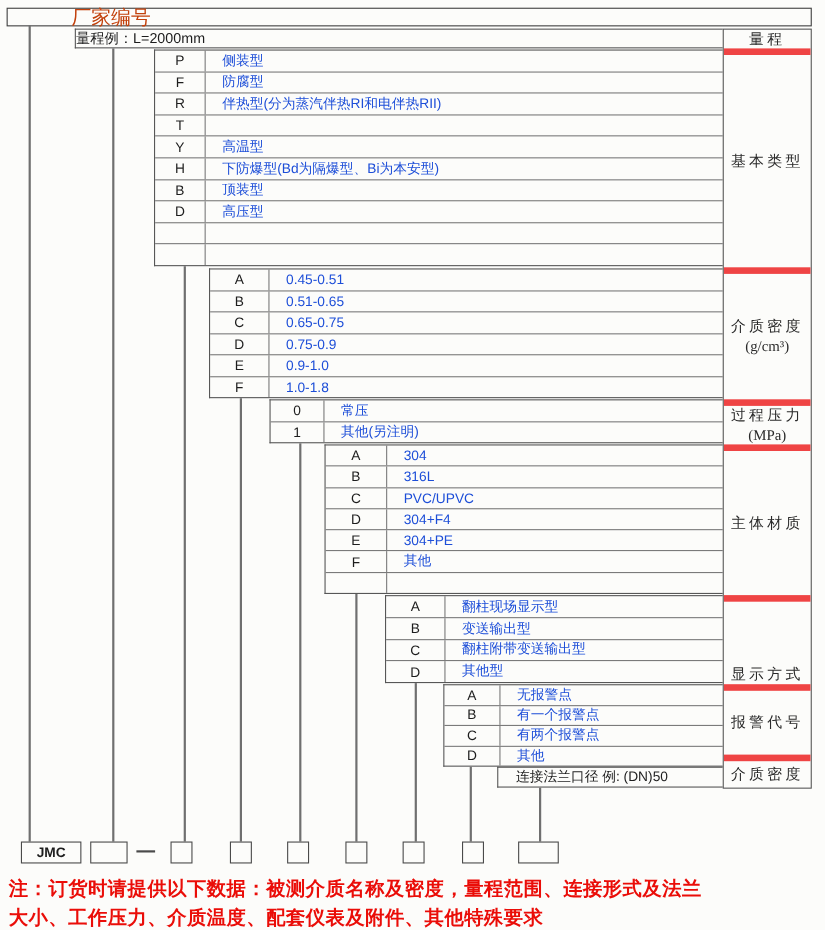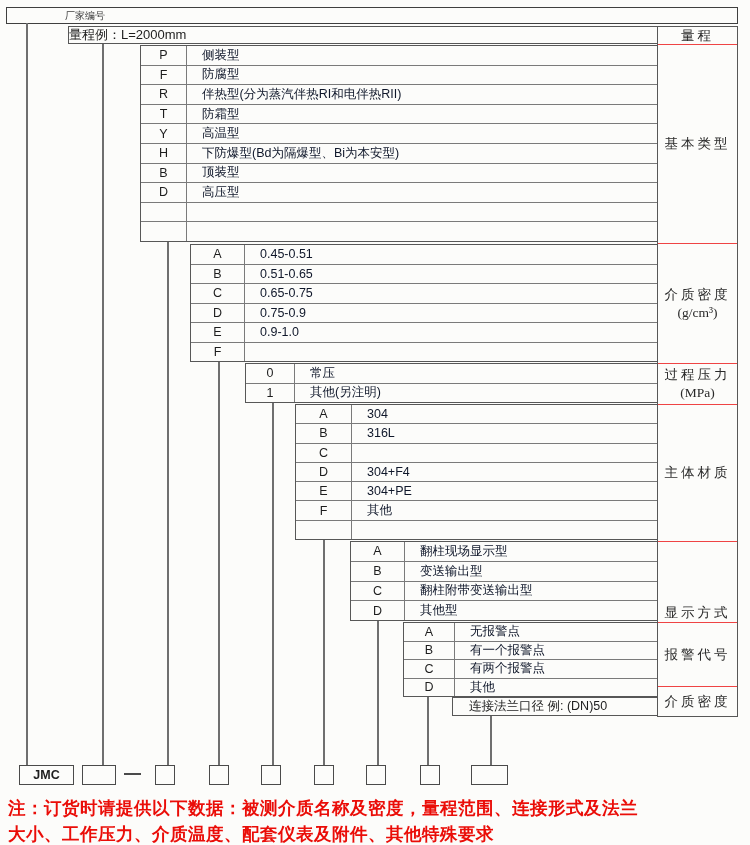--- a/index.html
+++ b/index.html
@@ -12,21 +12,21 @@
     overflow:hidden;
   }
   #stage{position:absolute;left:0;top:0;width:750px;height:845px;}
   .abs{position:absolute;box-sizing:border-box;}
 
   
   .factory{
     left:6px;top:7px;width:732px;height:17px;
     border:1.6px solid #3f3f3f;background:transparent;
     display:flex;align-items:center;
-    padding-left:58px;font-size:10px;color:#404040;
+    padding-left:58px;font-size:18px;color:#c2410c;
   }
   
   .rangerow{
     left:68px;top:26px;width:589px;height:18px;
     border:1.3px solid #575757;border-right:none;
     display:flex;align-items:center;
     font-size:13px;color:#1d1d1d;
   }
 
   
@@ -37,21 +37,21 @@
   }
   .trow{flex:1;display:flex;border-bottom:1px solid #7a7a7a;min-height:0;}
   .trow:last-child{border-bottom:none;}
   .code{
     border-right:1px solid #7a7a7a;
     display:flex;align-items:center;justify-content:center;
     font-size:12.5px;color:#1d1d1d;flex:none;
   }
   .desc{
     flex:1;display:flex;align-items:center;
-    padding-left:15px;font-size:12.5px;color:#0f172a;
+    padding-left:15px;font-size:12.5px;color:#1d4ed8;
     white-space:nowrap;overflow:hidden;
   }
   .s-basic   {left:140px;top:45px; width:517px;height:197px;}
   .s-basic .code{width:45px;}
   .s-density {left:190px;top:244px;width:467px;height:118px;}
   .s-density .code{width:53px;}
   .s-pressure{left:245px;top:363px;width:412px;height:40px;}
   .s-pressure .code{width:48px;}
   .s-material{left:295px;top:404px;width:362px;height:136px;}
   .s-material .code{width:55px;}
@@ -74,21 +74,21 @@
     border:1.2px solid #575757;
     overflow:hidden;
     font-family:"Liberation Serif","DejaVu Serif",serif;
   }
   .lcell{
     display:flex;flex-direction:column;align-items:center;justify-content:center;
     font-size:13.5px;color:#2a2a2a;line-height:18px;
     box-sizing:border-box;
   }
   .lcell span:first-child{letter-spacing:3px;}
-  .lcell + .lcell{border-top:1px solid #ef4444;}
+  .lcell + .lcell{border-top:6px solid #ef4444;}
   .lc0{height:17px;}
   .lc1{height:199px;}
   .lc2{height:120px;}
   .lc3{height:41px;}
   .lc4{height:137px;}
   .lc5{height:81px;justify-content:flex-end;}
   .lc6{height:64px;}
   .lc7{height:30px;}
 
   
@@ -132,21 +132,20 @@
       <div class="trow">
         <div class="code">F</div>
         <div class="desc">防腐型</div>
       </div>
       <div class="trow">
         <div class="code">R</div>
         <div class="desc">伴热型(分为蒸汽伴热RI和电伴热RII)</div>
       </div>
       <div class="trow">
         <div class="code">T</div>
-        <div class="desc">防霜型</div>
       </div>
       <div class="trow">
         <div class="code">Y</div>
         <div class="desc">高温型</div>
       </div>
       <div class="trow">
         <div class="code">H</div>
         <div class="desc">下防爆型(Bd为隔爆型、Bi为本安型)</div>
       </div>
       <div class="trow">
@@ -182,20 +181,21 @@
       <div class="trow">
         <div class="code">D</div>
         <div class="desc">0.75-0.9</div>
       </div>
       <div class="trow">
         <div class="code">E</div>
         <div class="desc">0.9-1.0</div>
       </div>
       <div class="trow">
         <div class="code">F</div>
+        <div class="desc">1.0-1.8</div>
       </div>
     </div>
   <div class="abs sec s-pressure">
       <div class="trow">
         <div class="code">0</div>
         <div class="desc">常压</div>
       </div>
       <div class="trow">
         <div class="code">1</div>
         <div class="desc">其他(另注明)</div>
@@ -205,20 +205,21 @@
       <div class="trow">
         <div class="code">A</div>
         <div class="desc">304</div>
       </div>
       <div class="trow">
         <div class="code">B</div>
         <div class="desc">316L</div>
       </div>
       <div class="trow">
         <div class="code">C</div>
+        <div class="desc">PVC/UPVC</div>
       </div>
       <div class="trow">
         <div class="code">D</div>
         <div class="desc">304+F4</div>
       </div>
       <div class="trow">
         <div class="code">E</div>
         <div class="desc">304+PE</div>
       </div>
       <div class="trow">

